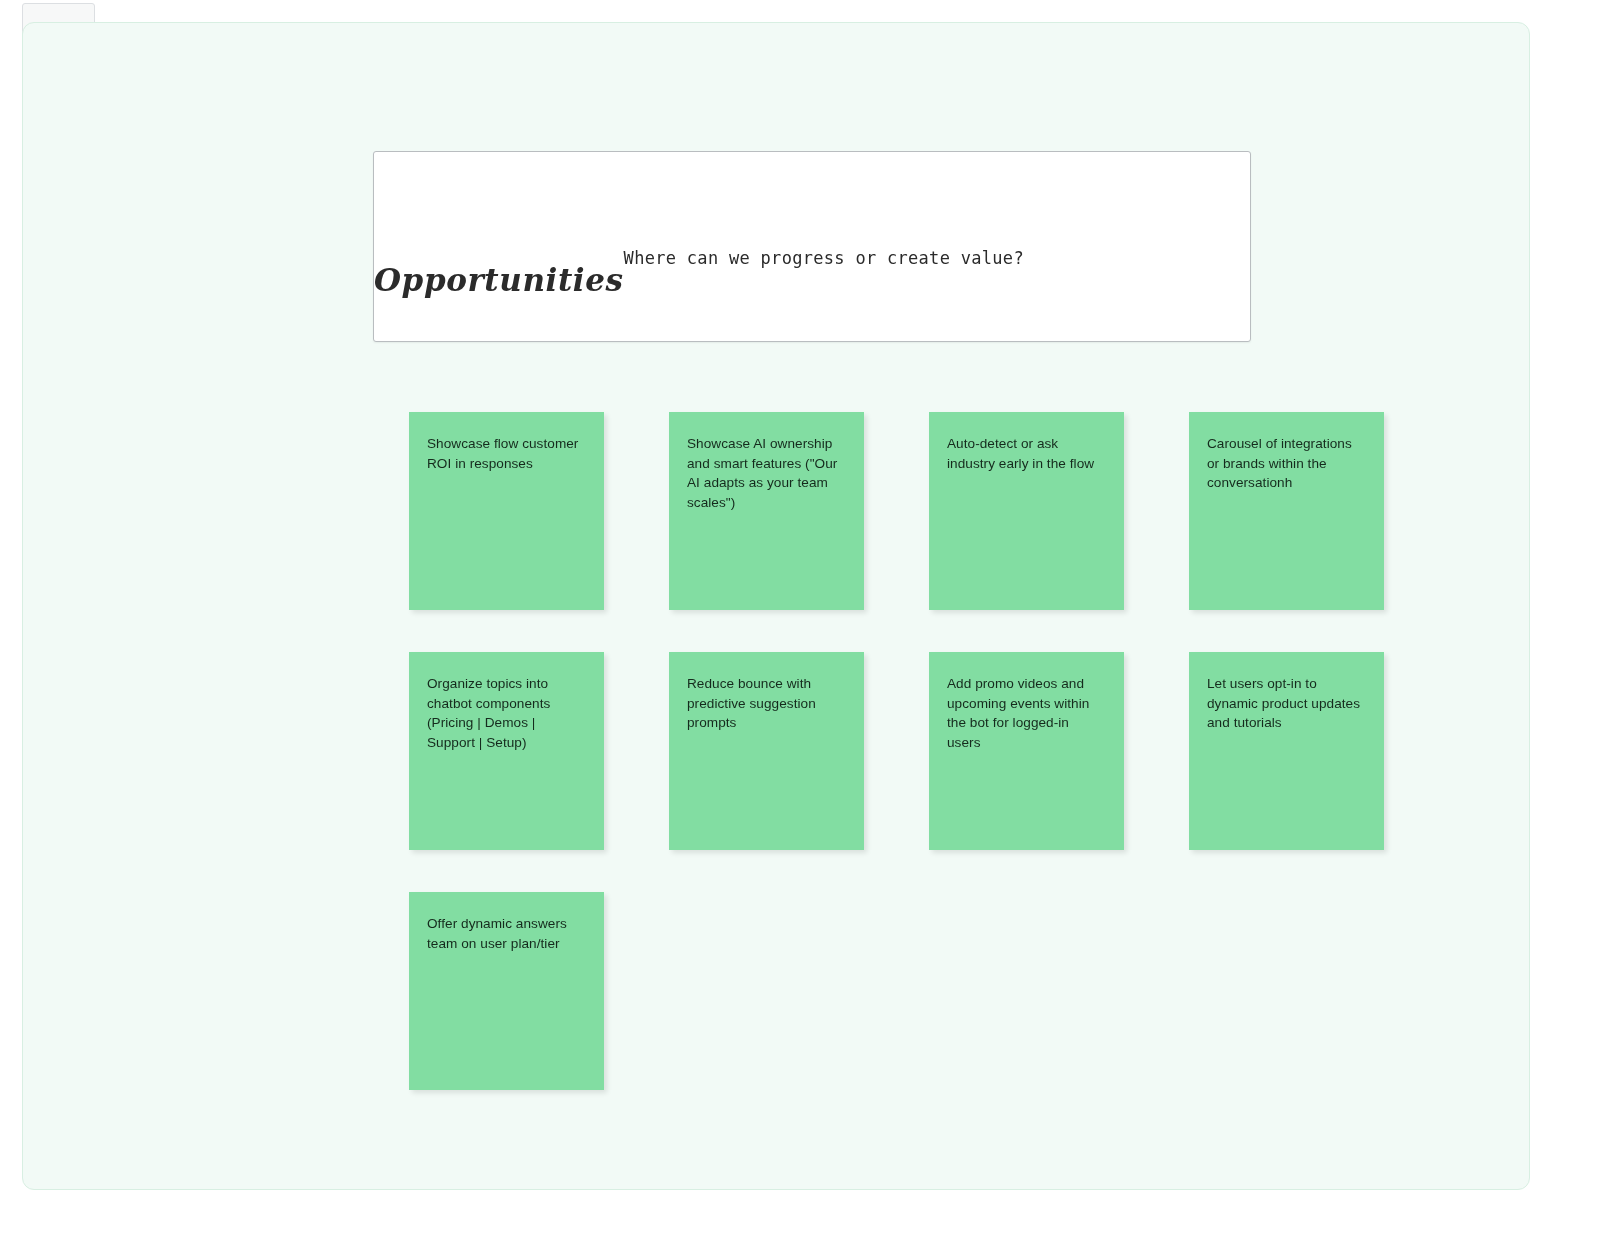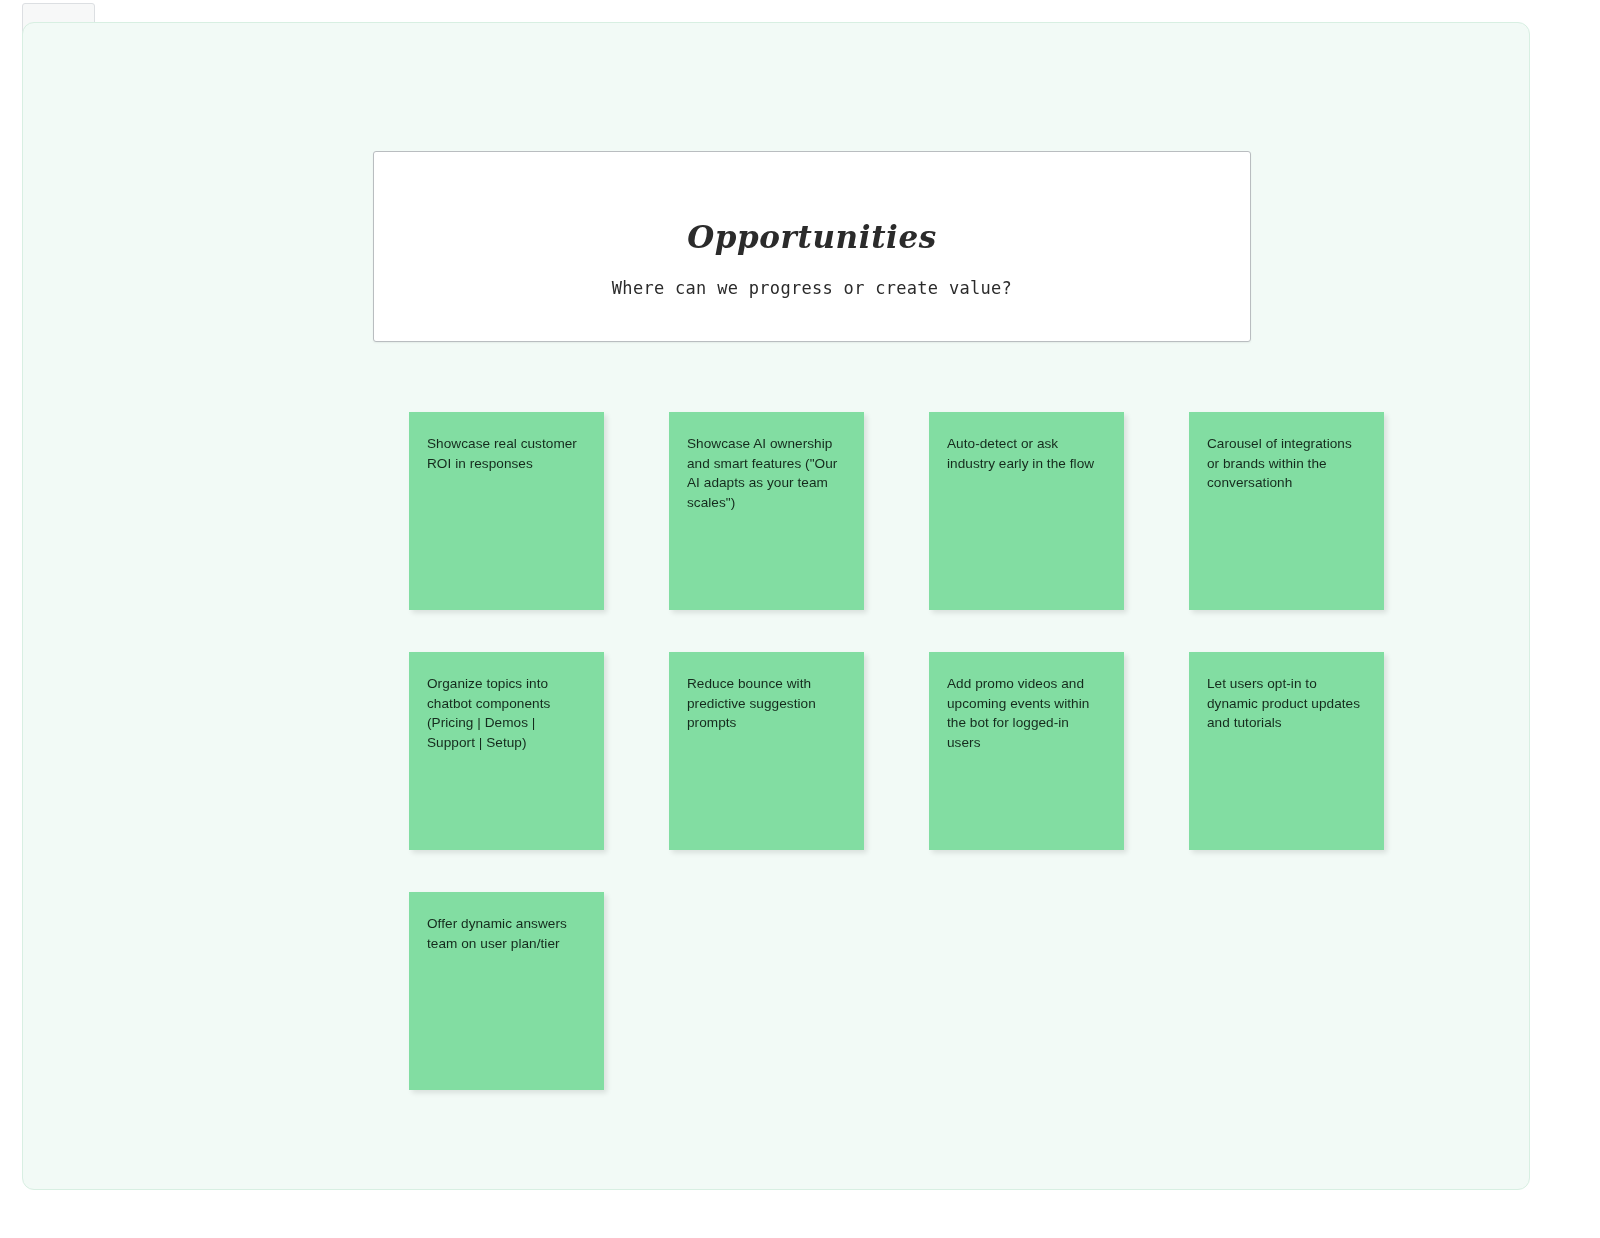--- a/index.html
+++ b/index.html
@@ -61,21 +61,21 @@
     position: absolute;
     left: 350px;
     top: 128px;
     width: 878px;
     height: 191px;
     background: #ffffff;
     border: 1px solid #b9bdc0;
     border-radius: 3px;
     box-sizing: border-box;
     display: flex;
-    flex-direction: column;
+    flex-direction: row;
     align-items: center;
     justify-content: flex-start;
     box-shadow: 0 1px 2px rgba(0,0,0,0.06);
   }
   .header-title {
     margin-top: 67px;
     font-family: "DejaVu Serif", serif;
     font-style: italic;
     font-weight: 700;
     font-size: 31px;
@@ -133,21 +133,21 @@
 
 <div class="canvas">
 
   <div class="header-card">
     <div class="header-title">Opportunities</div>
     <div class="header-subtitle">Where can we progress or create value?</div>
   </div>
 
   <div class="notes-grid">
     <div class="note">
-      <div class="note-text">Showcase real customer ROI in responses</div>
+      <div class="note-text">Showcase flow customer ROI in responses</div>
     </div>
     <div class="note">
       <div class="note-text">Showcase AI ownership and smart features ("Our AI adapts as your team scales")</div>
     </div>
     <div class="note">
       <div class="note-text">Auto-detect or ask industry early in the flow</div>
     </div>
     <div class="note">
       <div class="note-text">Carousel of integrations or brands within the conversationh</div>
     </div>

